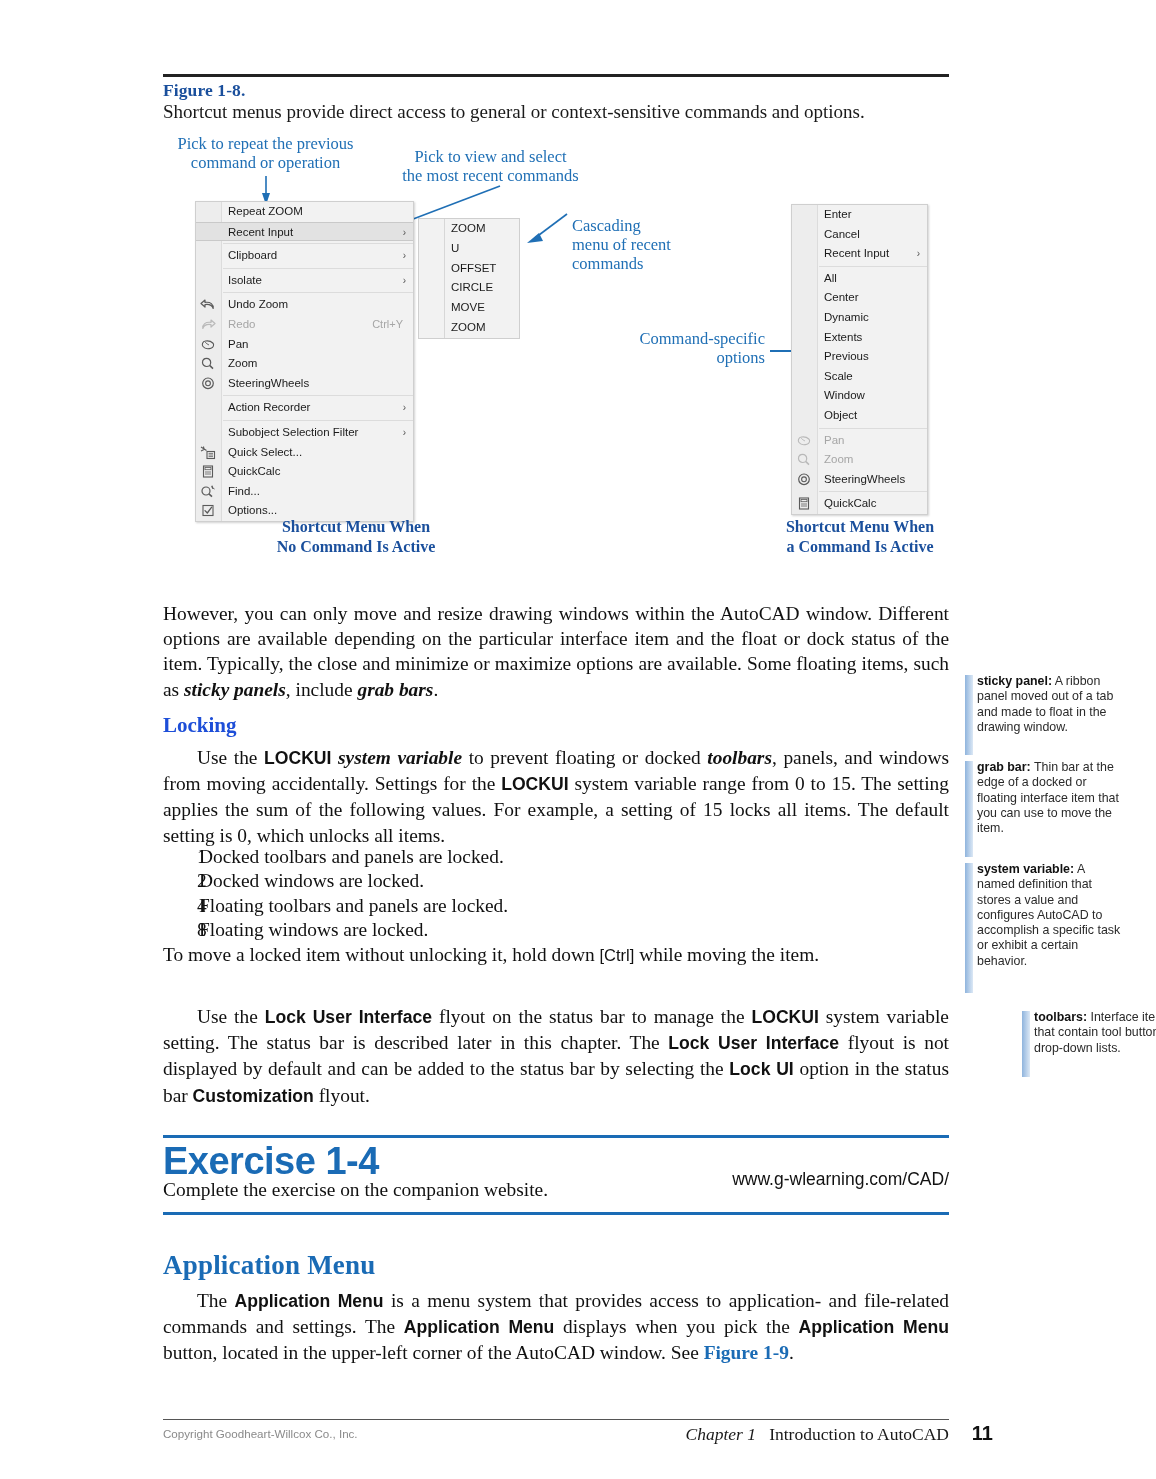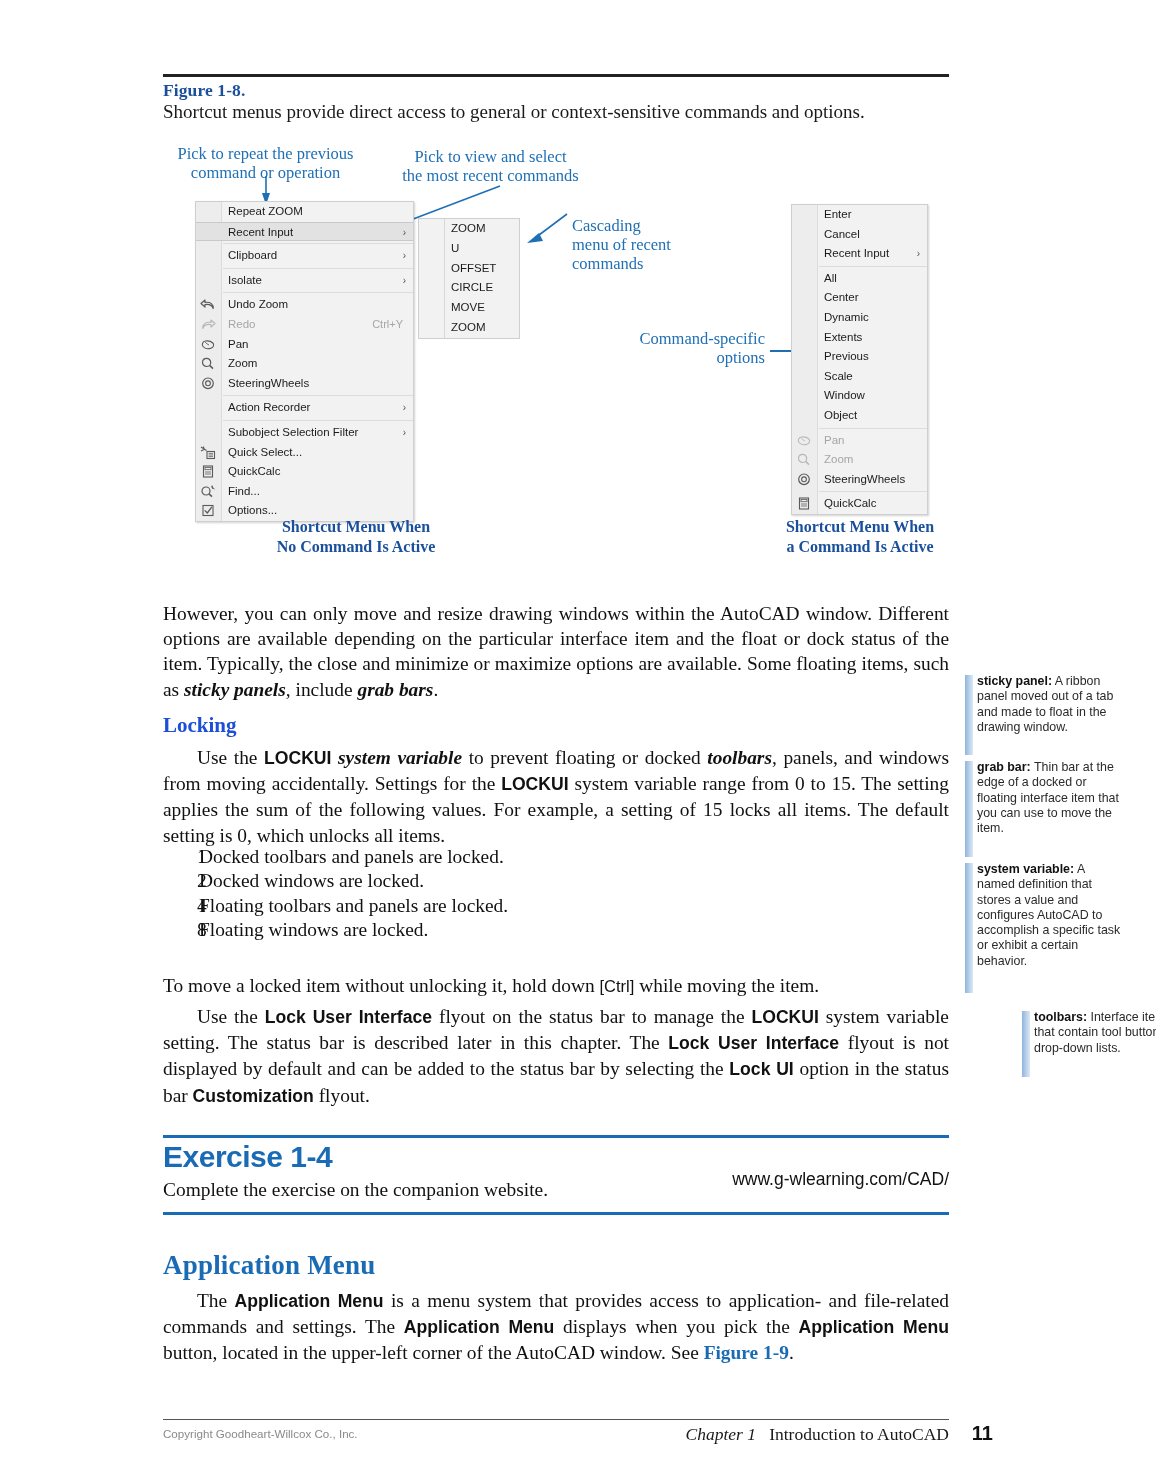--- a/index.html
+++ b/index.html
@@ -144,21 +144,21 @@
     background:linear-gradient(to right,#8fb4dd,#dce8f5);
   }
   .gloss b { font-weight:bold; color:#111; }
 
   
   .ex-rule-top { position:absolute; left:163px; width:786px; height:3px; background:#1a6bb5; }
   .ex-title {
     position:absolute;
     font-family:"Liberation Sans", sans-serif;
     font-weight:bold;
-    font-size:30px;
+    font-size:38px;
     color:#1a6bb5;
     letter-spacing:-.5px;
   }
   .ex-url {
     position:absolute;
     font-family:"Liberation Sans", sans-serif;
     font-size:17.5px;
     color:#111;
     text-align:right;
     margin-top:20px;
@@ -185,21 +185,21 @@
 </style>
 </head>
 <body>
 
 <div class="page">
 
   <div class="fig-rule"></div>
   <div class="fig-title">Figure 1-8.</div>
   <div class="fig-caption">Shortcut menus provide direct access to general or context-sensitive commands and options.</div>
 
-  <div class="anno c" style="left:163px; top:144px; width:205px;">
+  <div class="anno c" style="left:163px; top:134px; width:205px;">
     <span style="white-space:pre-line;">Pick to repeat the previous
 command or operation</span>
   </div>
 
   <div class="anno c" style="left:378px; top:147px; width:225px;">
     <span style="white-space:pre-line;">Pick to view and select
 the most recent commands</span>
   </div>
 
   <div class="anno" style="left:572px; top:216px; width:135px;">
@@ -379,21 +379,21 @@
     <p class="bt indent">Use the <b class="sans">LOCKUI</b> <i class="ser">system variable</i> to prevent floating or docked <i class="ser">toolbars</i>, panels, and windows from moving accidentally. Settings for the <b class="sans">LOCKUI</b> system variable range from 0 to 15. The setting applies the sum of the following values. For example, a setting of 15 locks all items. The default setting is 0, which unlocks all items.</p>
   </div>
 
   <div class="vlist" style="top:845px;" id="value-list">
       <div class="vrow"><span class="num">1</span><span>Docked toolbars and panels are locked.</span></div>
       <div class="vrow"><span class="num">2</span><span>Docked windows are locked.</span></div>
       <div class="vrow"><span class="num">4</span><span>Floating toolbars and panels are locked.</span></div>
       <div class="vrow"><span class="num">8</span><span>Floating windows are locked.</span></div>
     </div>
 
-  <div class="body-col" style="top:942px;margin-top:31px;">
+  <div class="body-col" style="top:942px;">
     <p class="bt noj">To move a locked item without unlocking it, hold down <span class="key">[Ctrl]</span> while moving the item.</p>
   </div>
 
   <div class="body-col" style="top:1004px;">
     <p class="bt indent">Use the <b class="sans">Lock User Interface</b> flyout on the status bar to manage the <b class="sans">LOCKUI</b> system variable setting. The status bar is described later in this chapter. The <b class="sans">Lock User Interface</b> flyout is not displayed by default and can be added to the status bar by selecting the <b class="sans">Lock UI</b> option in the status bar <b class="sans">Customization</b> flyout.</p>
   </div>
 
   <div id="glossary-rail">
       <div class="gloss" style="left: 977px; top: 674px;"><div class="bar" style="height: 80px;"></div><b>sticky panel:</b><span> A ribbon panel moved out of a tab and made to float in the drawing window.</span></div>
       <div class="gloss" style="left: 977px; top: 760px;"><div class="bar" style="height: 96px;"></div><b>grab bar:</b><span> Thin bar at the edge of a docked or floating interface item that you can use to move the item.</span></div>

